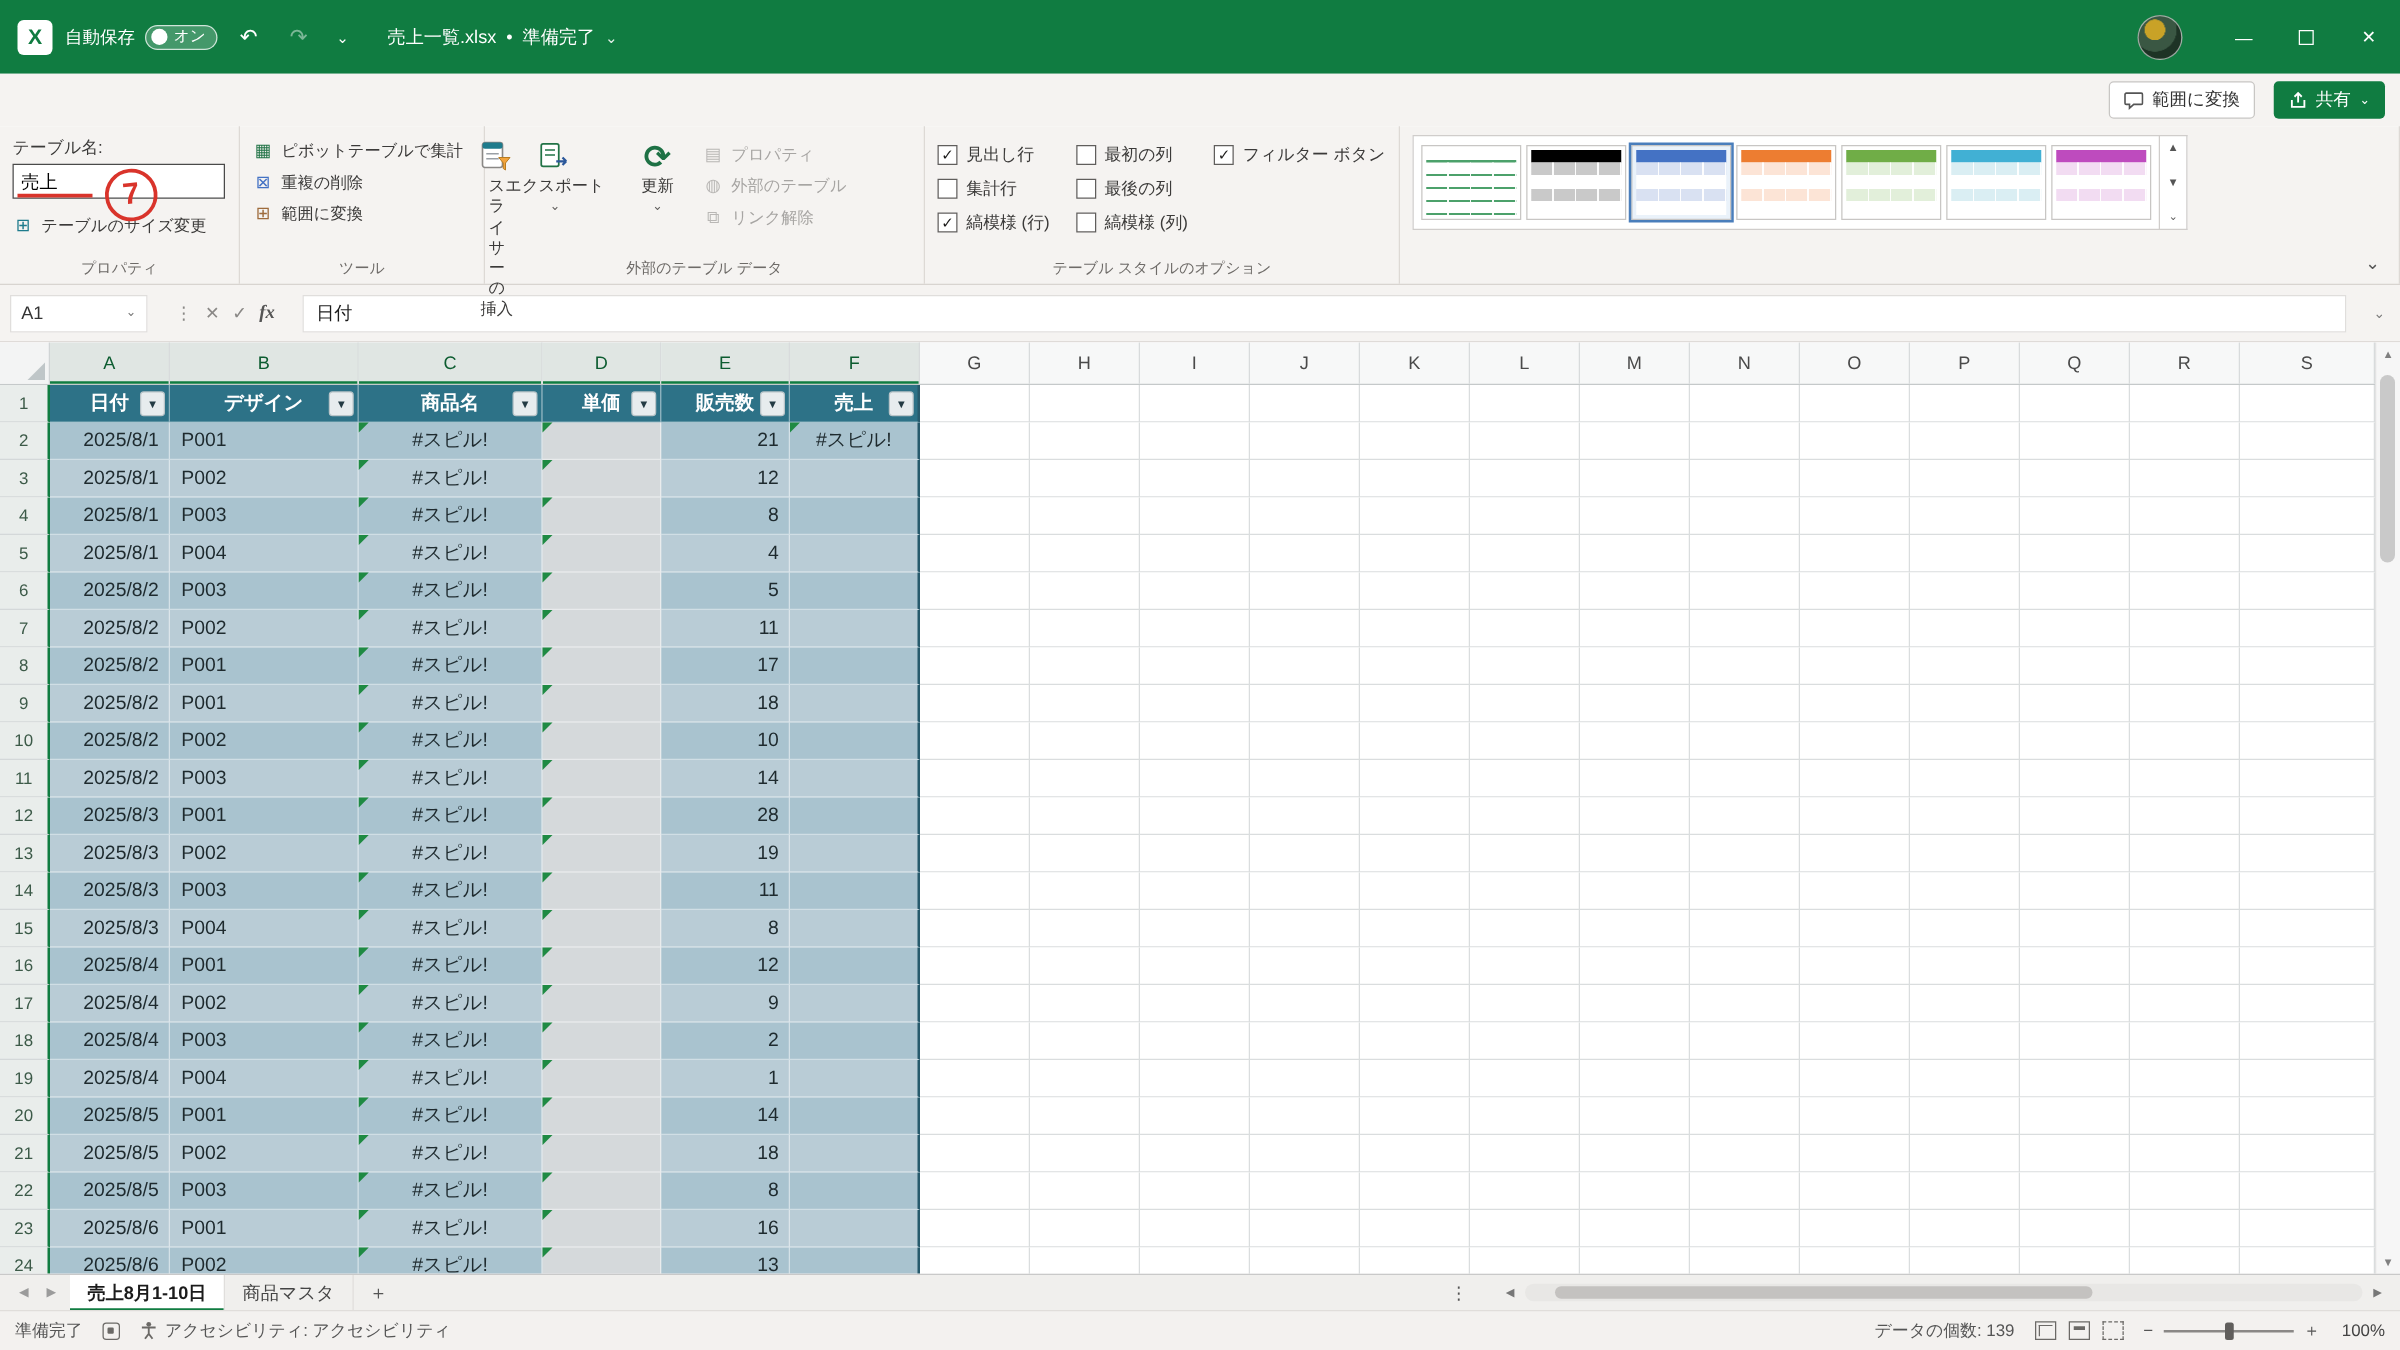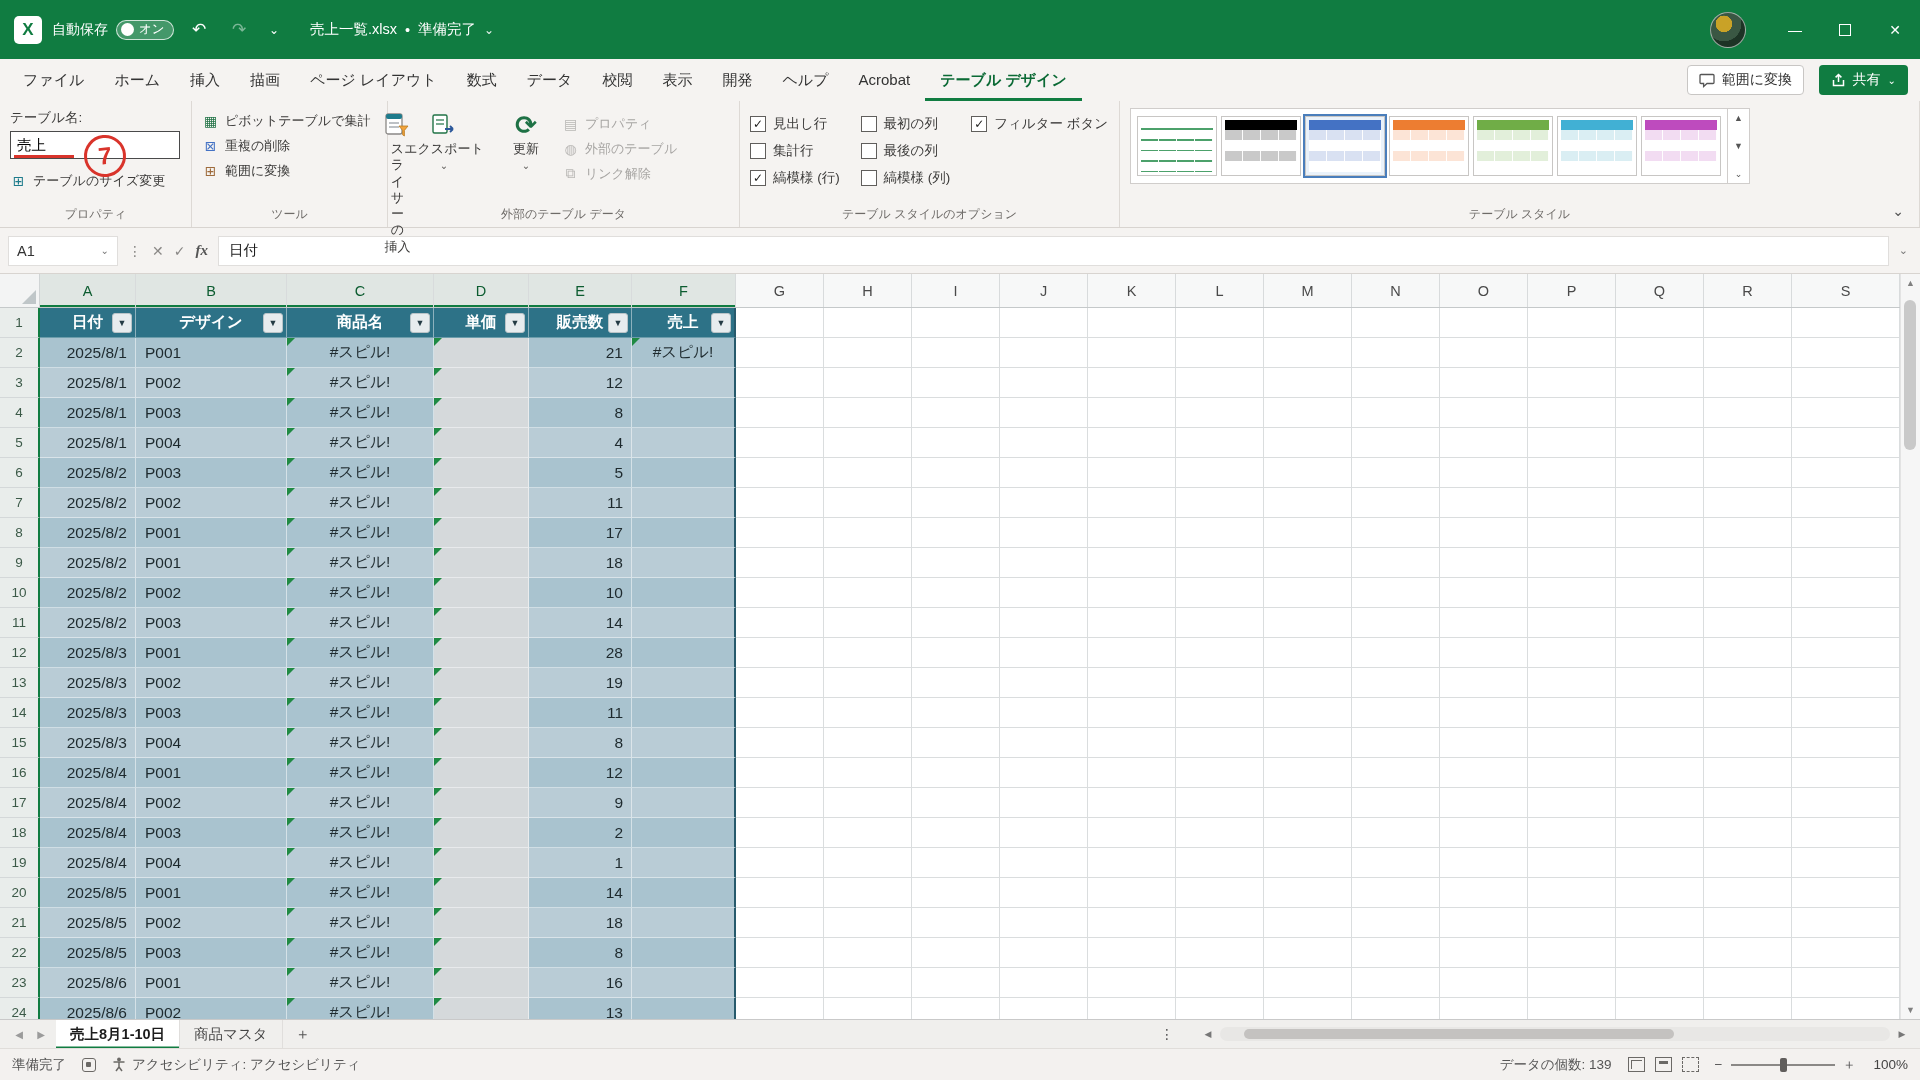--- a/index.html
+++ b/index.html
@@ -81,21 +81,21 @@
   .thumb.lines .t-head { background:#fff; border-bottom:2px solid var(--acc); }
   .thumb.lines .t-body { background:repeating-linear-gradient(180deg, transparent 0 9px, var(--acc) 9px 10.5px); }
   .gstrip { width:22px; height:76px; border:1px solid #D0CDCB; border-left:none; background:#fff;
     display:flex; flex-direction:column; align-items:center; justify-content:space-between; padding:4px 0; font-size:9px; color:#555; }
   .ribbon-collapse { position:absolute; right:16px; bottom:8px; font-size:14px; color:#555; }
   .anno-circle { position:absolute; left:84px; top:34px; width:42px; height:42px; border:3px solid #D9342B; border-radius:50%;
     color:#D9342B; font-size:24px; font-weight:bold; display:flex; align-items:center; justify-content:center;
     background:transparent; transform:rotate(-6deg); z-index:5; }
 
   
-  .fbar { height:46px; background:#F5F3F1; border-bottom:1px solid #D8D4D0; display:flex; align-items:center; padding:0 8px; gap:6px; flex:0 0 auto; }
+  .fbar { height:46px; background:#F5F3F1; border-bottom:1px solid #D8D4D0; display:flex; align-items:center; padding:0 8px; gap:18px; flex:0 0 auto; }
   .namebox { width:110px; height:30px; background:#fff; border:1px solid #E0DEDC; display:flex; align-items:center;
     padding:0 8px; font-size:14.5px; color:#333; justify-content:space-between; }
   .namebox .nbcaret { font-size:10px; color:#777; }
   .fxc { display:flex; align-items:center; gap:10px; color:#8A8886; font-size:14px; padding:0 4px; }
   .fxit { font-family:"Liberation Serif","DejaVu Serif",serif; font-style:italic; font-weight:bold; color:#555; font-size:15px; }
   .fvalue { flex:1; background:#fff; height:30px; border:1px solid #E0DEDC; display:flex; align-items:center;
     padding:0 10px; font-size:14.5px; color:#1B1B1B; }
   .fbarcaret { font-size:11px; color:#777; padding:0 4px; }
 
   
@@ -196,35 +196,20 @@
       <div class="avatar"></div>
       <div class="winbtn">—</div>
       <div class="winbtn">
           <span class="maxbox"></span>
         </div>
       <div class="winbtn">✕</div>
     </div>
   </div>
 
   <div class="tabrow">
-    <div style="display:flex">
-        <div class="rtab">ファイル</div>
-        <div class="rtab">ホーム</div>
-        <div class="rtab">挿入</div>
-        <div class="rtab">描画</div>
-        <div class="rtab">ページ レイアウト</div>
-        <div class="rtab">数式</div>
-        <div class="rtab">データ</div>
-        <div class="rtab">校閲</div>
-        <div class="rtab">表示</div>
-        <div class="rtab">開発</div>
-        <div class="rtab">ヘルプ</div>
-        <div class="rtab">Acrobat</div>
-        <div class="rtab active">テーブル デザイン</div>
-      </div>
     <div class="commentsbtn">
       <svg width="16" height="15" viewBox="0 0 16 15">
         <path d="M2 1.5h12a1 1 0 0 1 1 1v7a1 1 0 0 1-1 1H8l-3.4 3v-3H2a1 1 0 0 1-1-1v-7a1 1 0 0 1 1-1z" fill="none" stroke="#555" stroke-width="1.3"></path>
       </svg>
       <span>範囲に変換</span>
     </div>
     <div class="sharebtn">
       <svg width="15" height="15" viewBox="0 0 15 15">
         <path d="M7.5 9V1.8M4.6 4.4 7.5 1.5l2.9 2.9" fill="none" stroke="#fff" stroke-width="1.5"></path>
         <path d="M2.5 7v5.5h10V7" fill="none" stroke="#fff" stroke-width="1.5"></path>
@@ -379,21 +364,20 @@
               <div class="t-head"></div>
               <div class="t-body"></div>
             </div>
           </div>
         <div class="gstrip">
           <span>▲</span>
           <span>▼</span>
           <span>⌄</span>
         </div>
       </div>
-      <div class="glabel">テーブル スタイル</div>
     </div>
 
     <div class="ribbon-collapse">⌄</div>
     <div class="anno-circle">7</div>
   </div>
 
   <div class="fbar">
     <div class="namebox">
       <span>A1</span>
       <span class="nbcaret">⌄</span>

